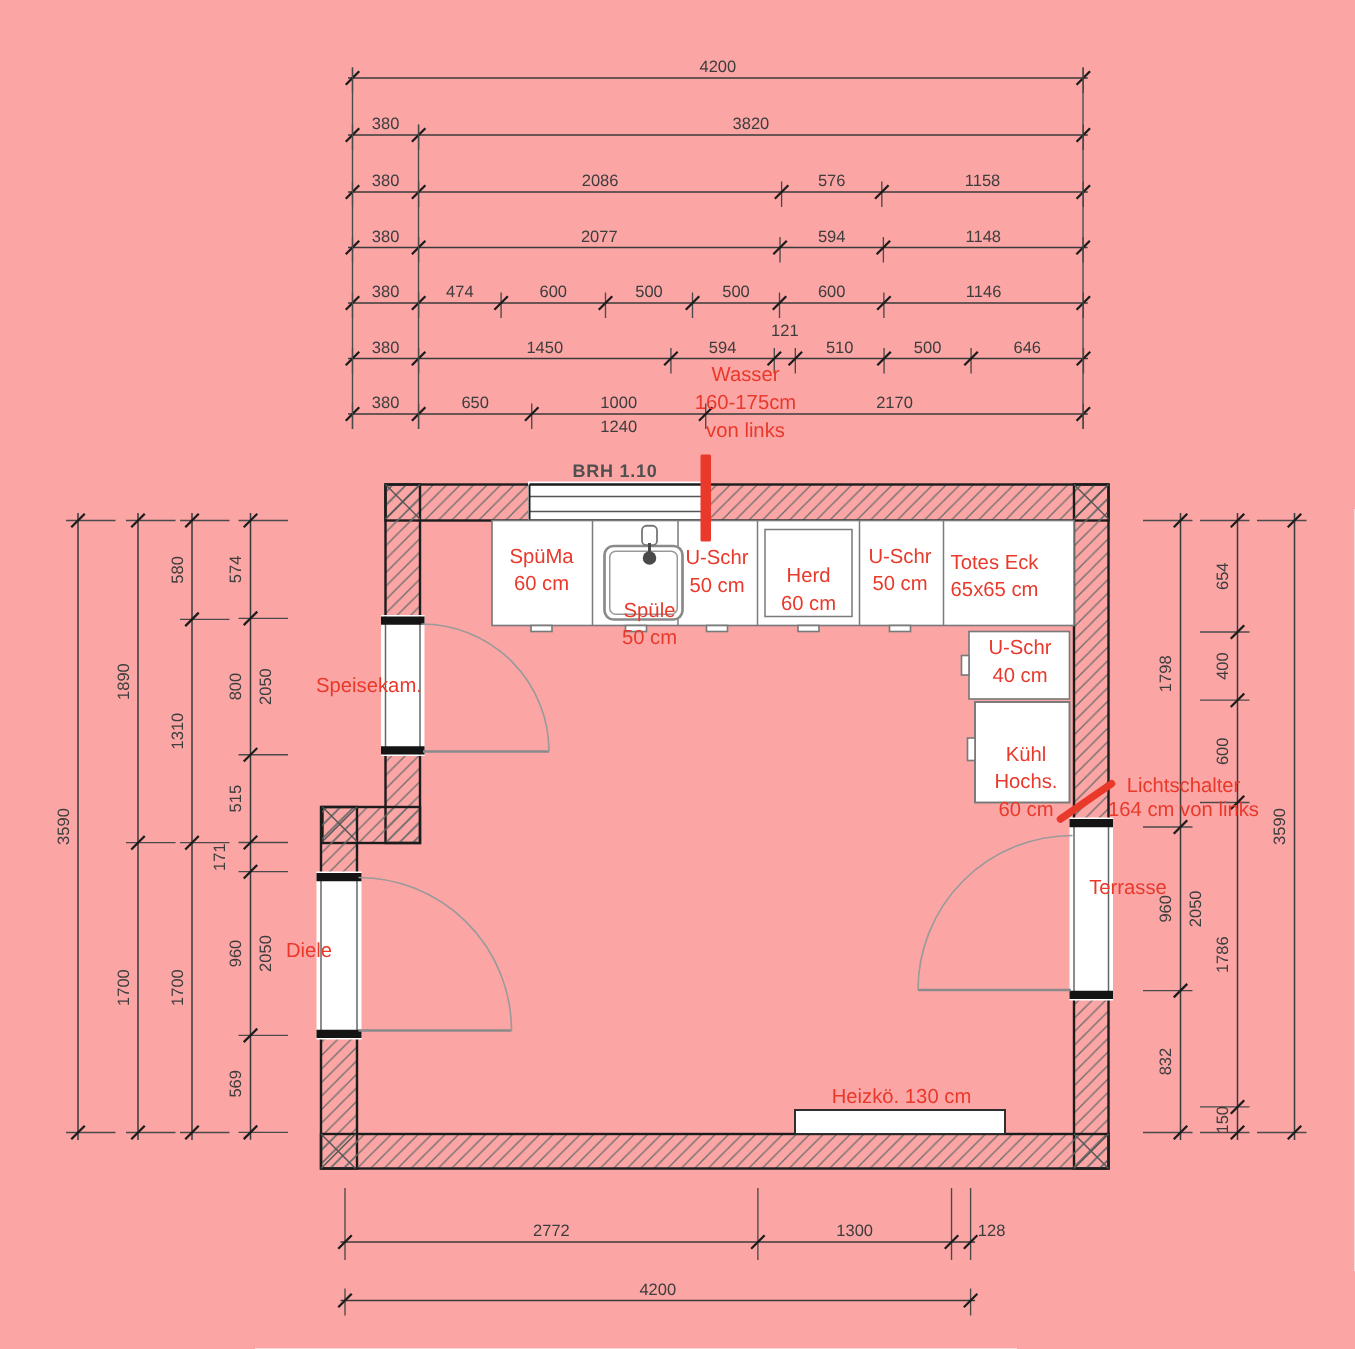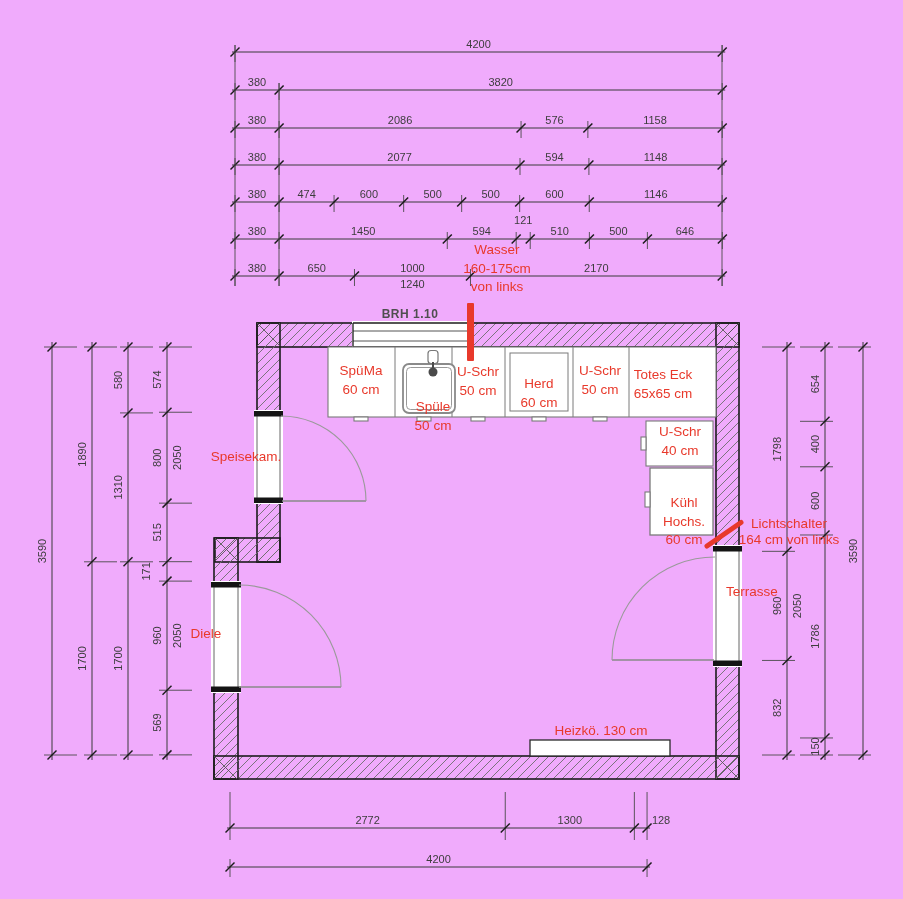--- a/index.html
+++ b/index.html
@@ -1,16 +1,16 @@
 <!DOCTYPE html>
 <html><head>
 <meta charset="utf-8">
 <style>
   html,body{margin:0;padding:0;background:#ffffff;}
-  .canvas{position:relative;width:903px;height:899px;background:#f0abfc;overflow:hidden;
+  .canvas{position:relative;width:903px;height:899px;background:#fca5a5;overflow:hidden;
           font-family:"Liberation Sans", sans-serif;}
   svg text{user-select:none;}
   .dim{font:11px "Liberation Sans", sans-serif;fill:#3d3d3d;}
   .red{font:13.5px "Liberation Sans", sans-serif;}
   .brh{font:bold 12px "Liberation Sans", sans-serif;fill:#4f4f4f;letter-spacing:.5px;}
 </style>
 </head>
 <body>
 
 <div class="canvas">

